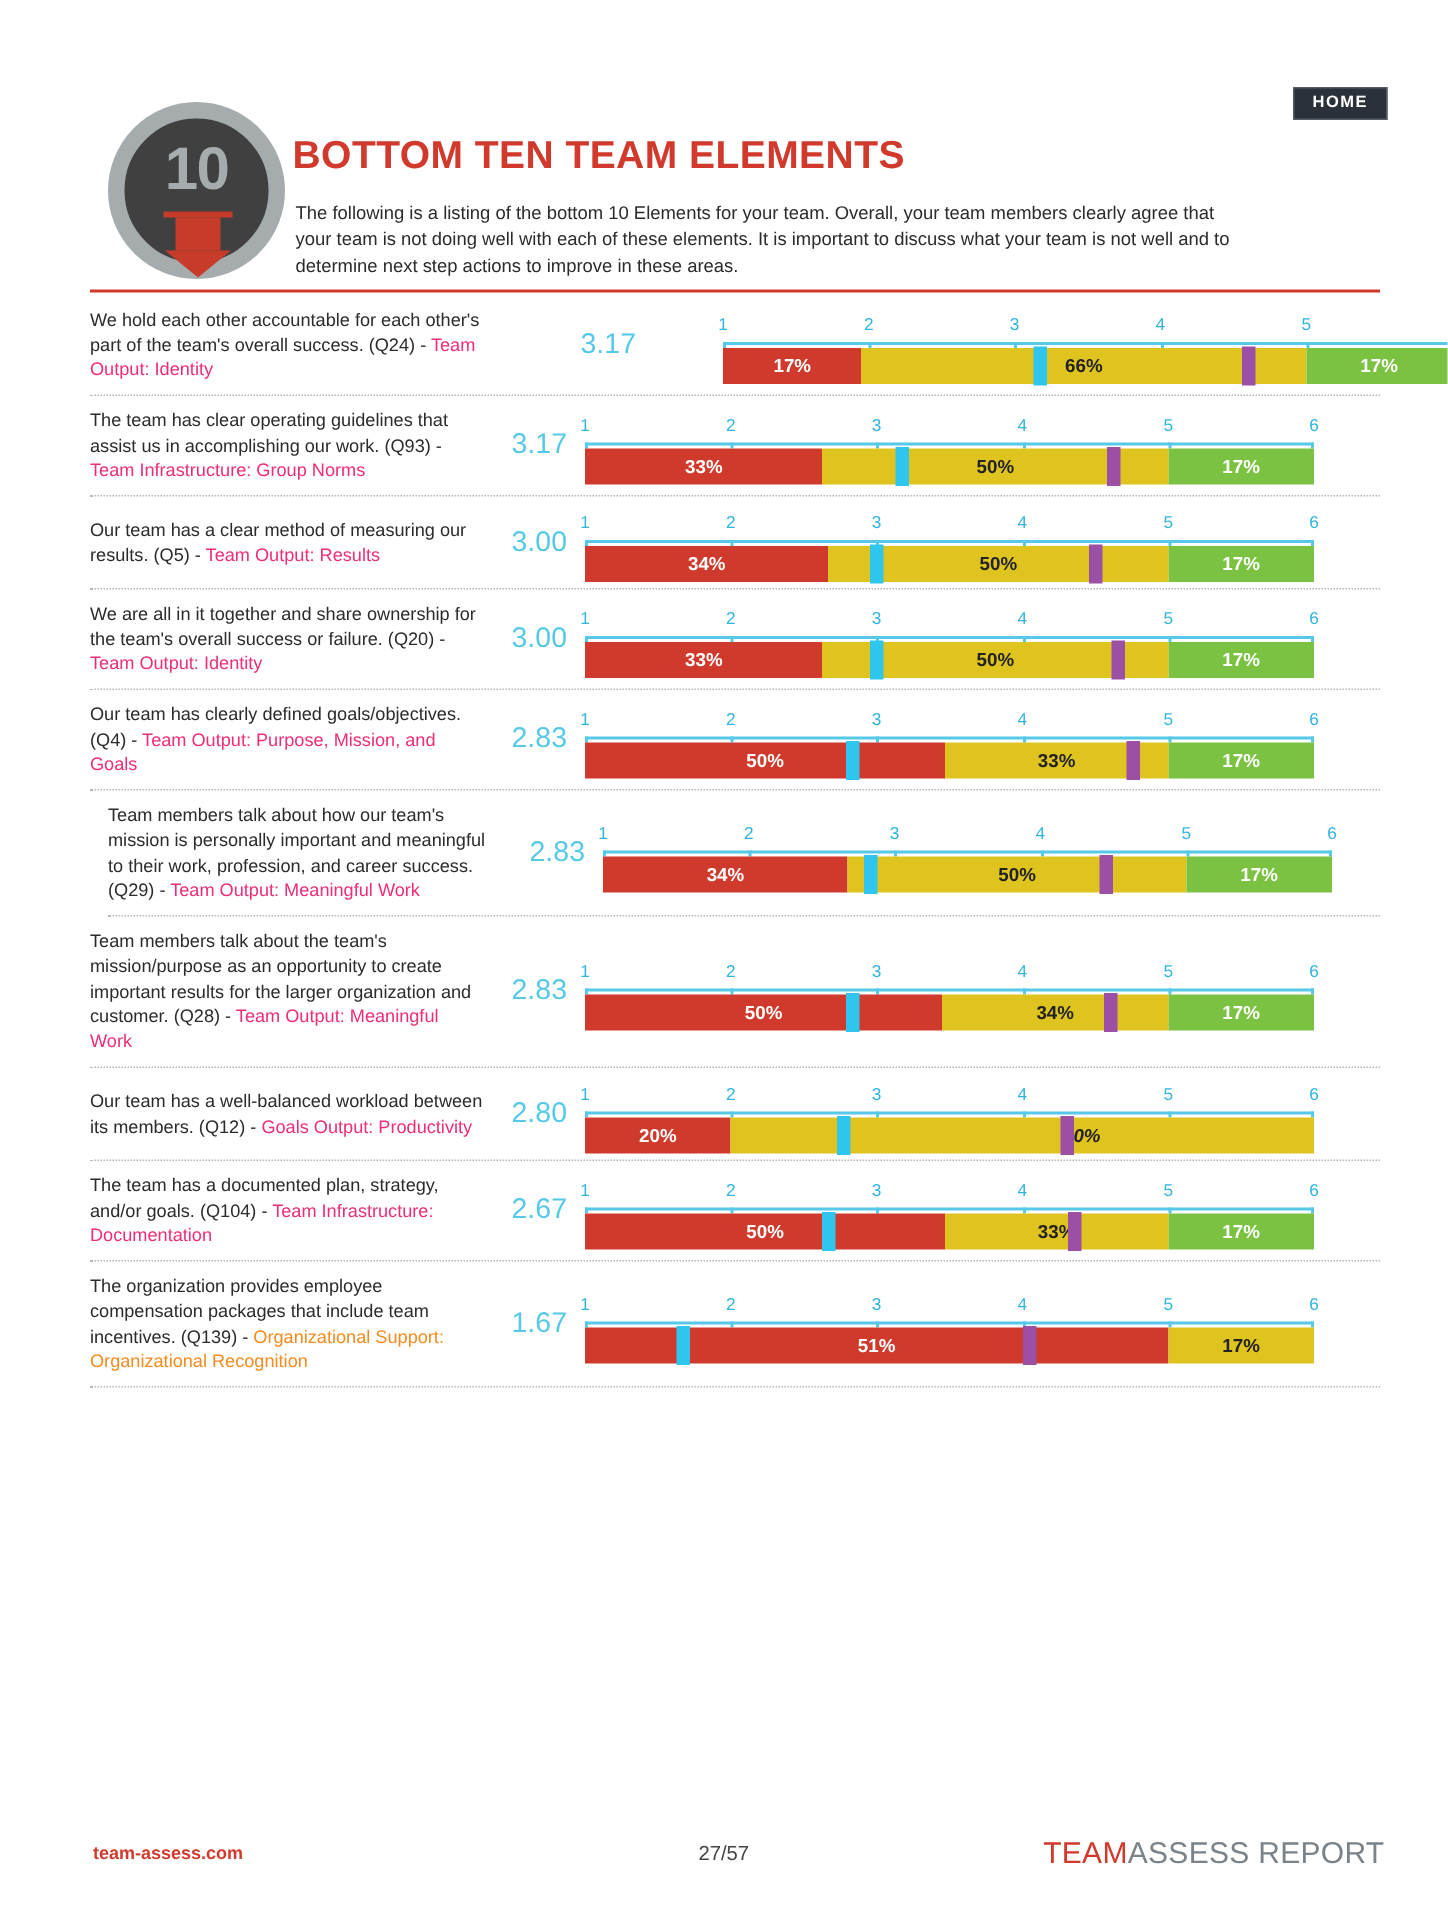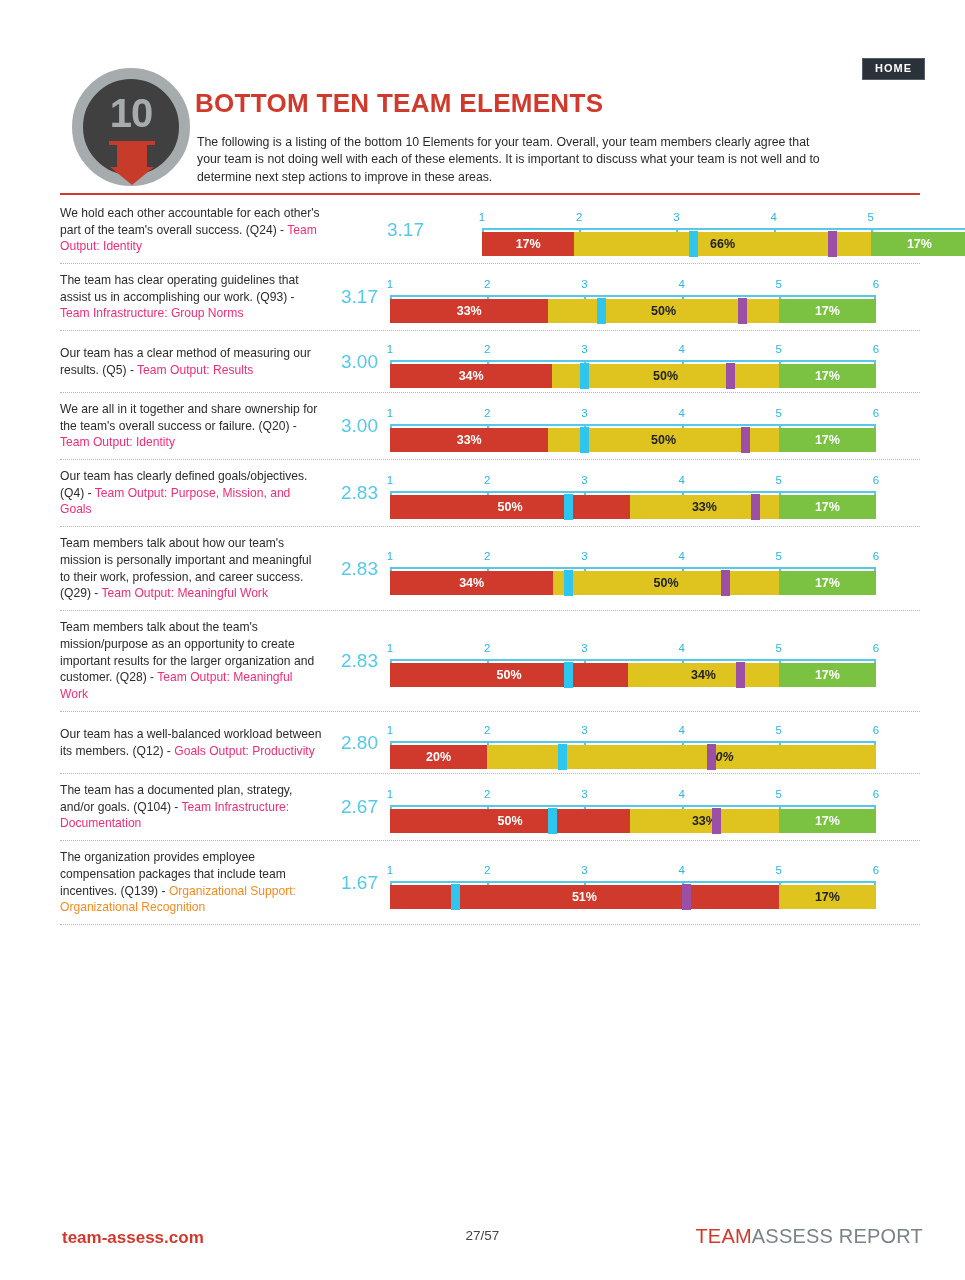--- a/index.html
+++ b/index.html
@@ -108,21 +108,21 @@
   .lbl-white{color:#ffffff;}
   .lbl-black{color:#222222;}
   .marker{position:absolute;top:-1px;width:9px;height:26px;}
   .m-cyan{background:#2ec6ef;}
   .m-purple{background:#9b4fa5;}
 
   
   .footer{position:absolute;left:0;top:1228px;width:965px;height:30px;}
   .foot-left{
     position:absolute;left:62px;top:0;
-    font-size:17px;font-weight:bold;color:#d0392b;
+    font-size:12px;font-weight:bold;color:#d0392b;
   }
   .foot-center{
     position:absolute;left:0;top:0;width:965px;text-align:center;
     font-size:13.5px;color:#444444;
   }
   .foot-right{
     position:absolute;right:42px;top:-3px;
     font-size:20px;color:#7a8389;letter-spacing:0.2px;
   }
   .foot-right .tm{color:#d0392b;}
@@ -294,21 +294,21 @@
             <div class="seg seg-yellow" style="left: 240.084px; width: 148.716px;"></div>
             <div class="seg seg-green" style="left: 388.8px; width: 97.2px;"></div>
             <div class="seg-lbl lbl-white" style="left: 0px; width: 240.084px;">50%</div>
             <div class="seg-lbl lbl-black" style="left: 240.084px; width: 148.716px;">33%</div>
             <div class="seg-lbl lbl-white" style="left: 388.8px; width: 97.2px;">17%</div>
             <div class="marker m-cyan" style="left: 173.876px;"></div>
             <div class="marker m-purple" style="left: 360.5px;"></div>
           </div>
         </div>
       </div>
-      <div class="row" style="height: 84px;">
+      <div class="row" style="height: 84px; margin-left: 12px;">
         <div class="row-label"><span>Team members talk about how our team's mission is personally important and meaningful to their work, profession, and career success. (Q29) - </span><span class="cat pink">Team Output: Meaningful Work</span></div>
         <div class="score">2.83</div>
         <div class="chartcell" style="height: 56px;">
           <div class="axis">
             <div class="axis-line"></div>
             <div class="tick" style="left: 0px;"></div>
             <div class="tick-lbl" style="left: 0px;">1</div>
             <div class="tick" style="left: 97.2px;"></div>
             <div class="tick-lbl" style="left: 97.2px;">2</div>
             <div class="tick" style="left: 194.4px;"></div>

